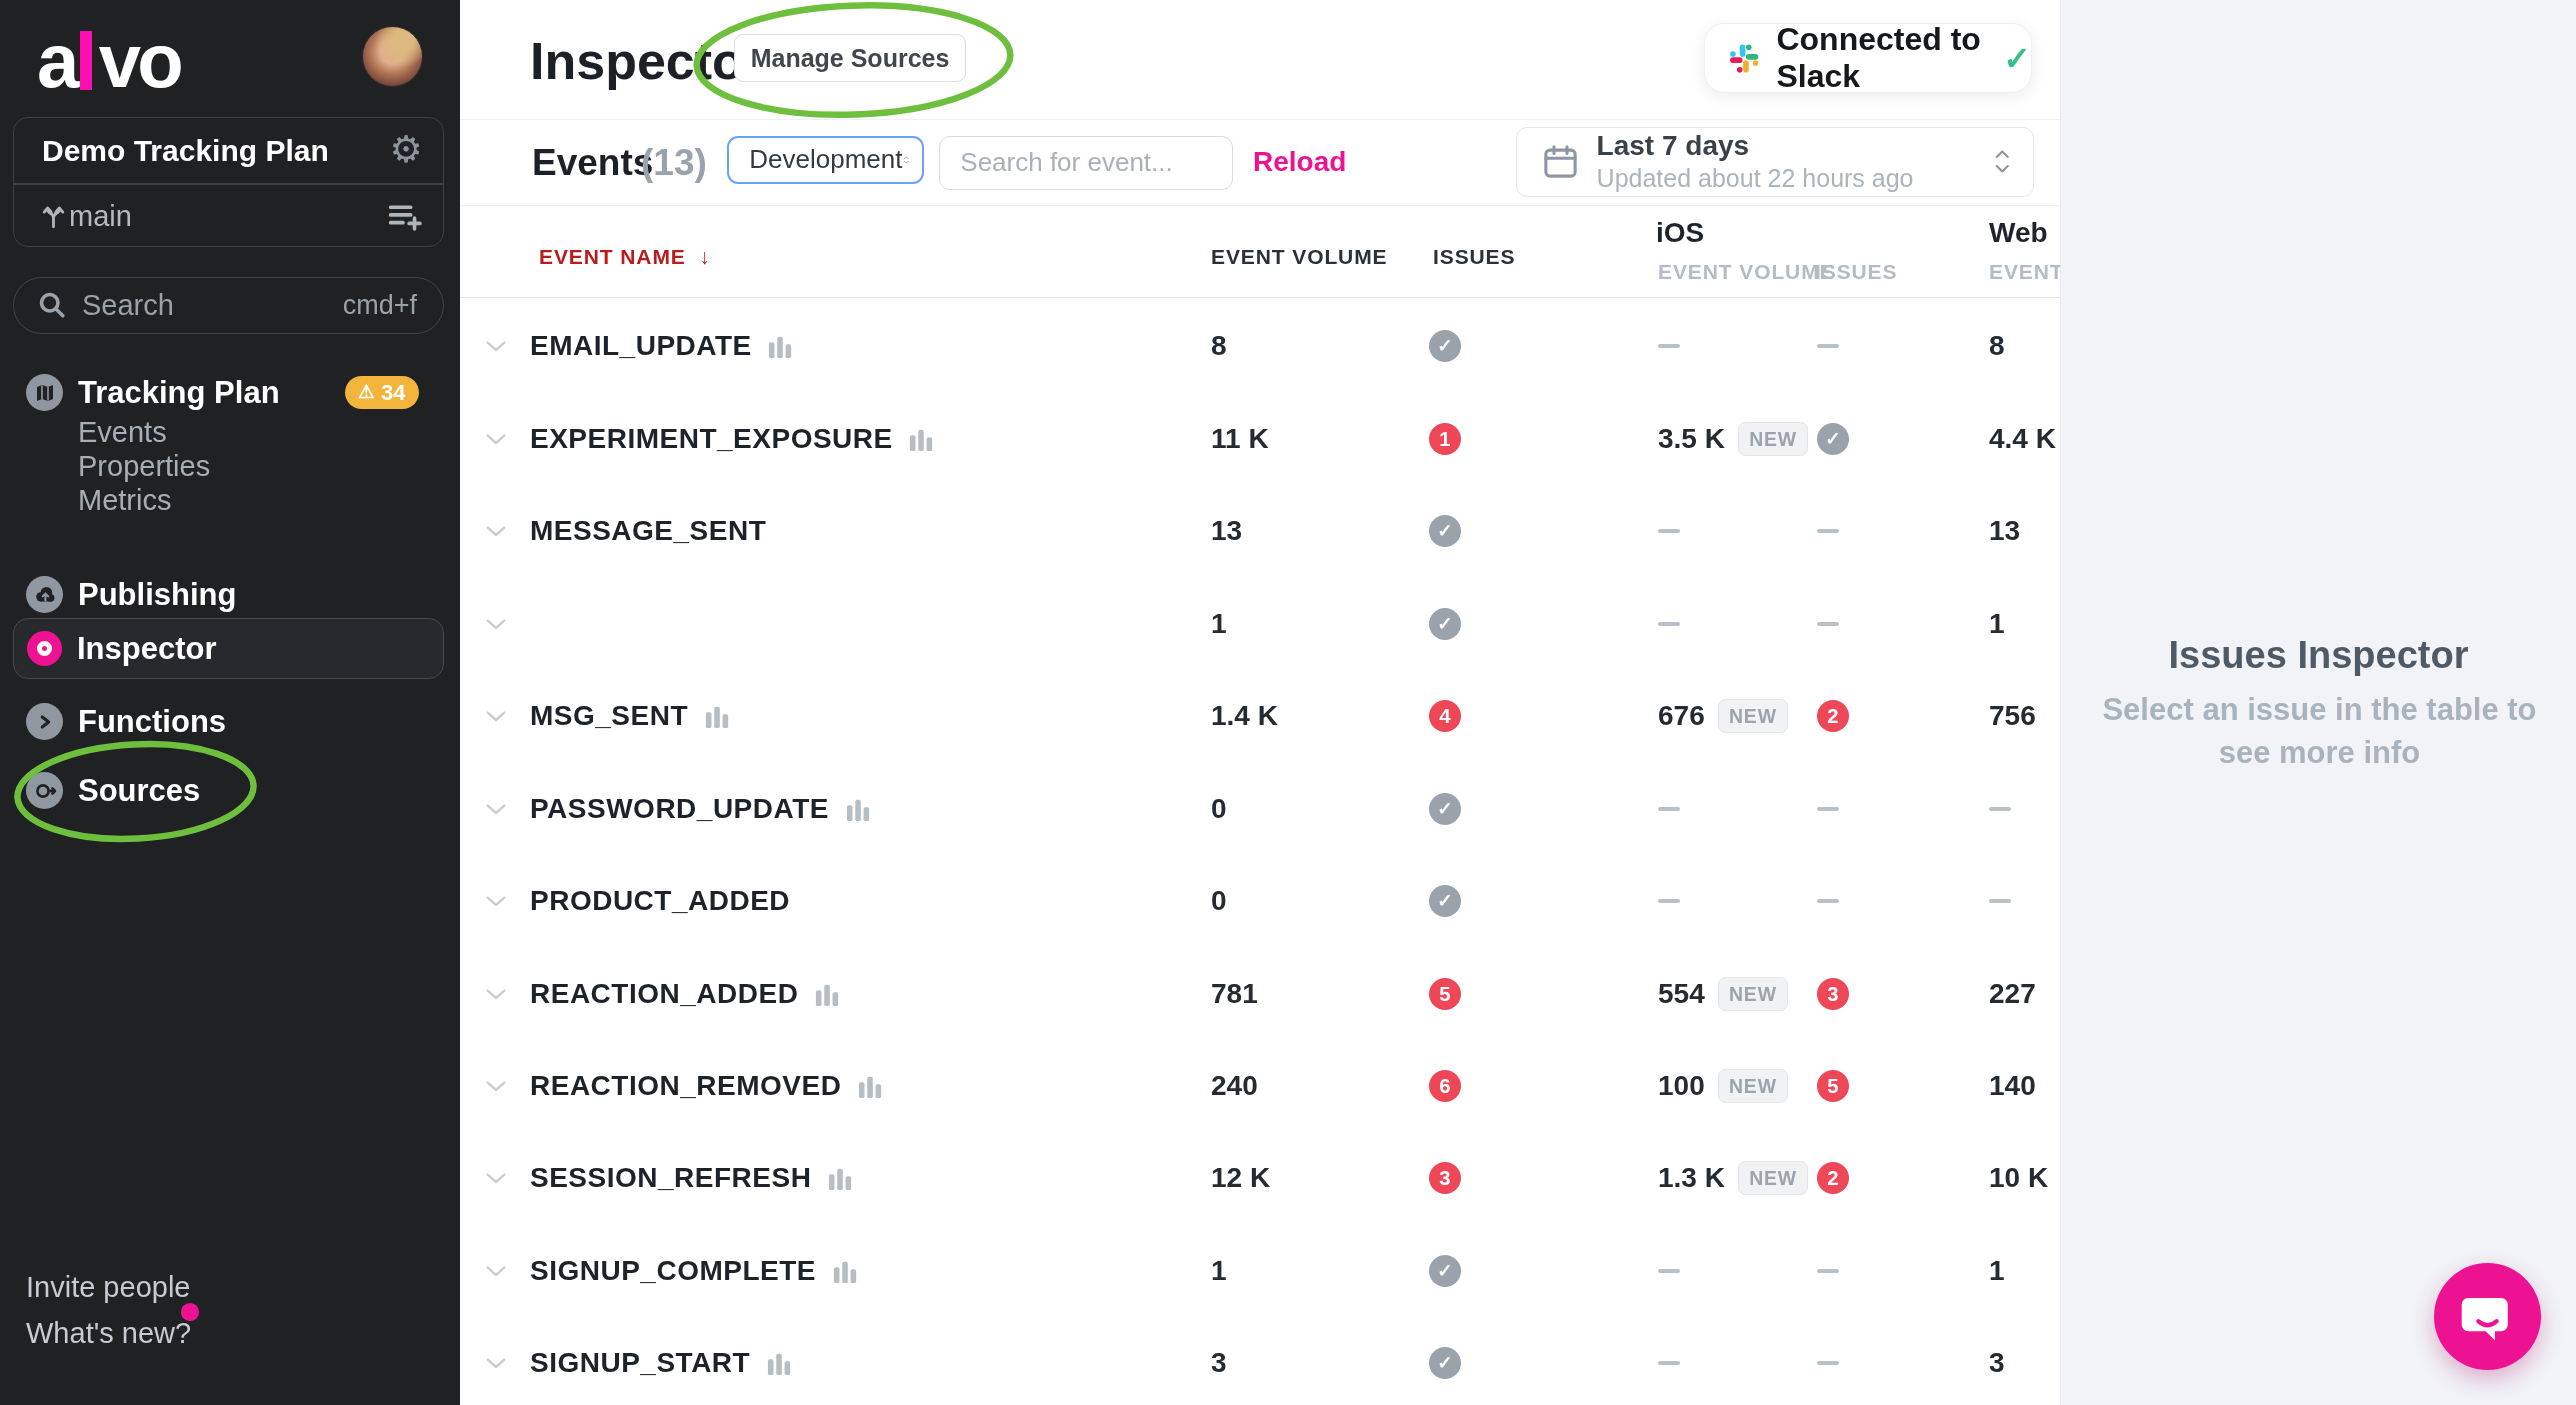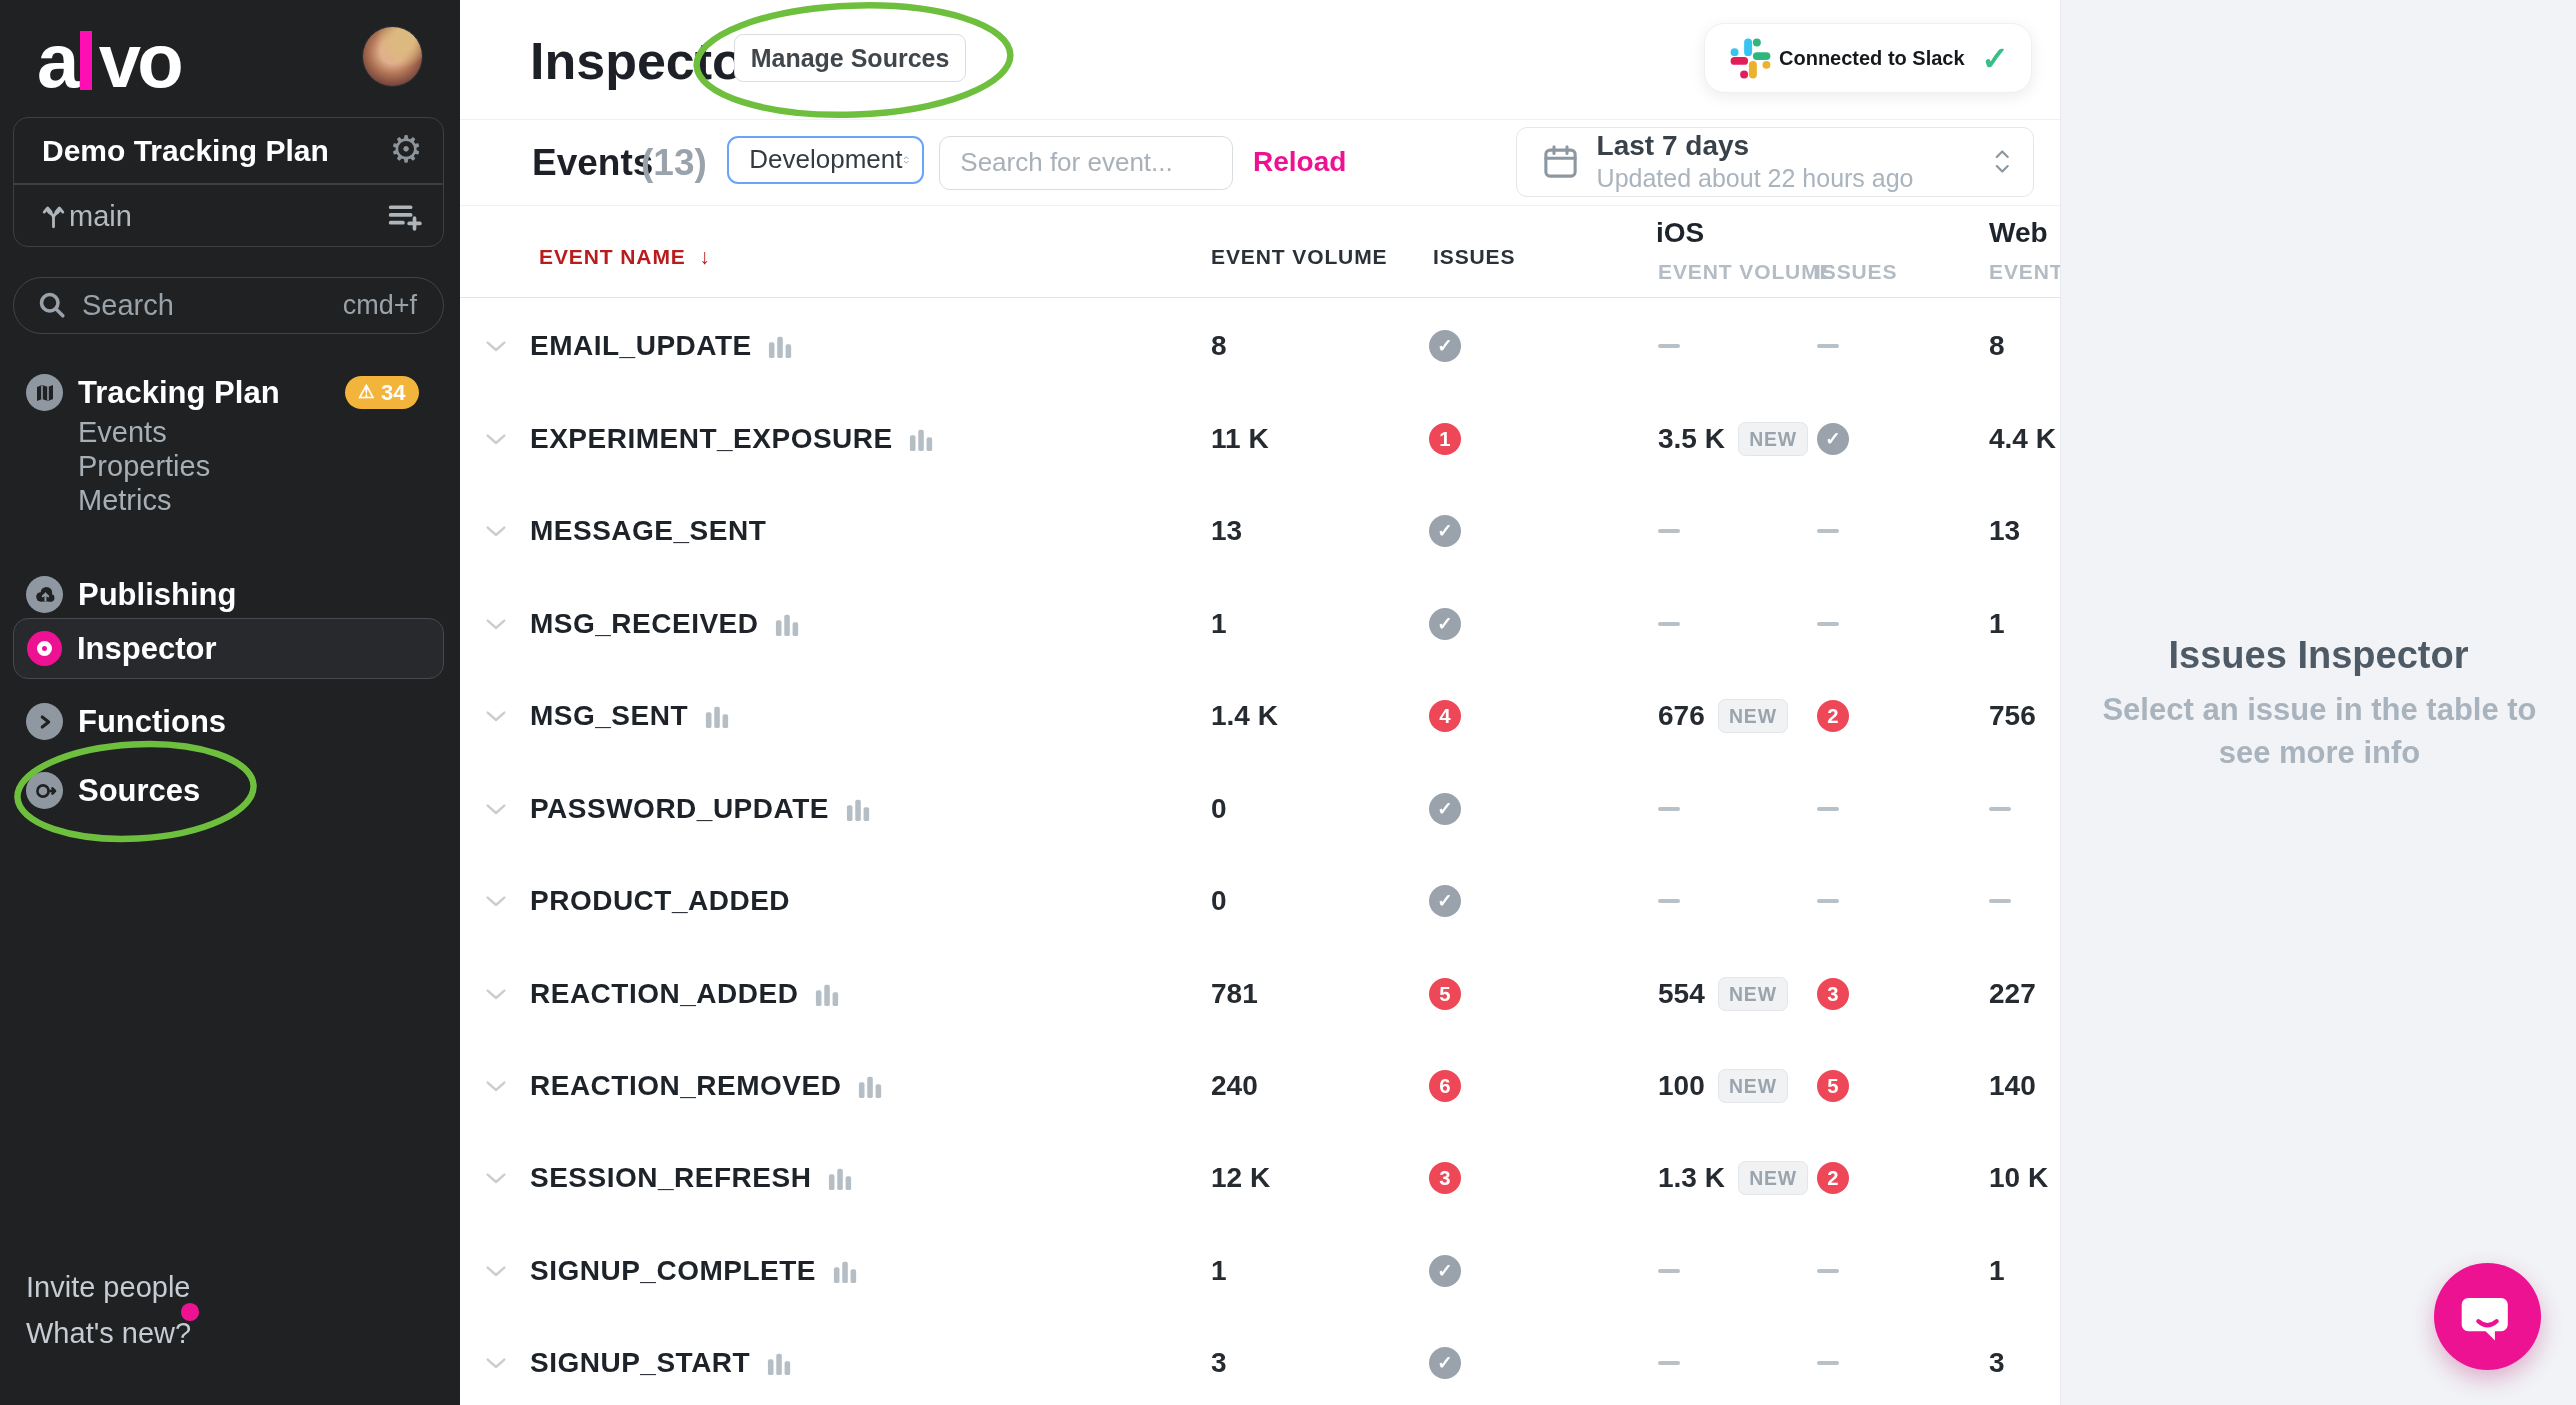--- a/index.html
+++ b/index.html
@@ -51,21 +51,21 @@
   
   .topbar { position:absolute; left:460px; top:0; width:1600px; height:120px; background:#fff;
             border-bottom:1.8px solid #eef1f3; }
   .page-title { position:absolute; left:70px; top:30.5px; font-size:52px; font-weight:bold; color:#1d2127; }
   .manage-btn { position:absolute; left:274px; top:34px; width:232px; height:48px; background:#fff;
                 border:1.8px solid #d8dde1; border-radius:9.2px; display:flex; align-items:center;
                 justify-content:center; font-size:25px; font-weight:bold; color:#3f474d; }
   .slack-pill { position:absolute; left:1244px; top:23px; width:328px; height:70px; background:#fff;
                 border:0.9px solid #eef0f2; border-radius:20.3px; box-shadow:0 3.7px 15px rgba(20,30,40,.08);
                 display:flex; align-items:center; }
-  .slack-pill .txt { margin-left:7px; font-size:20px; font-weight:bold; color:#16191c; }
+  .slack-pill .txt { margin-left:17px; font-size:32px; font-weight:bold; color:#16191c; }
   .slack-check { margin-left:16.6px; color:#36C088; font-size:33px; font-weight:bold; }
 
   
   .toolbar { position:absolute; left:460px; top:120px; width:1600px; height:86px; background:#fff;
              border-bottom:1.8px solid #eef1f3; }
   .events-h { position:absolute; left:72px; top:22px; font-size:37px; font-weight:bold; color:#1d2127; }
   .events-c { position:absolute; left:181px; top:22px; font-size:37px; font-weight:bold; color:#9aa3ab; }
   .env-select { position:absolute; left:267px; top:15.7px; width:197px; height:48px; border:2.8px solid #6aa4f8;
                 border-radius:11px; display:flex; align-items:center; background:#fff; }
   .env-select .txt { margin-left:20.3px; font-size:26px; color:#333b41; }
@@ -389,28 +389,20 @@
           <span class="cell c-webv">
             <span class="num">13</span>
           </span>
         </div>
         <div class="trow" style="top: 372px;">
           <span class="cell c-chev">
             <svg width="24" height="16.6" viewBox="0 0 26 18">
               <path class="rowchev" d="M4 5 L13 13 L22 5"></path>
             </svg>
           </span>
-          <span class="cell c-name">
-            <span class="ename">MSG_RECEIVED</span>
-            <svg class="bars" width="25" height="25" viewBox="0 0 27 27">
-              <rect x="1" y="9" width="6" height="17" rx="2"></rect>
-              <rect x="10" y="3" width="6" height="23" rx="2"></rect>
-              <rect x="19" y="11" width="6" height="15" rx="2"></rect>
-            </svg>
-          </span>
           <span class="cell c-vol">
             <span class="num">1</span>
           </span>
           <span class="cell c-iss">
             <span class="okc">✓</span>
           </span>
           <span class="cell c-iosv">
             <span class="dash"></span>
           </span>
           <span class="cell c-iosi">

